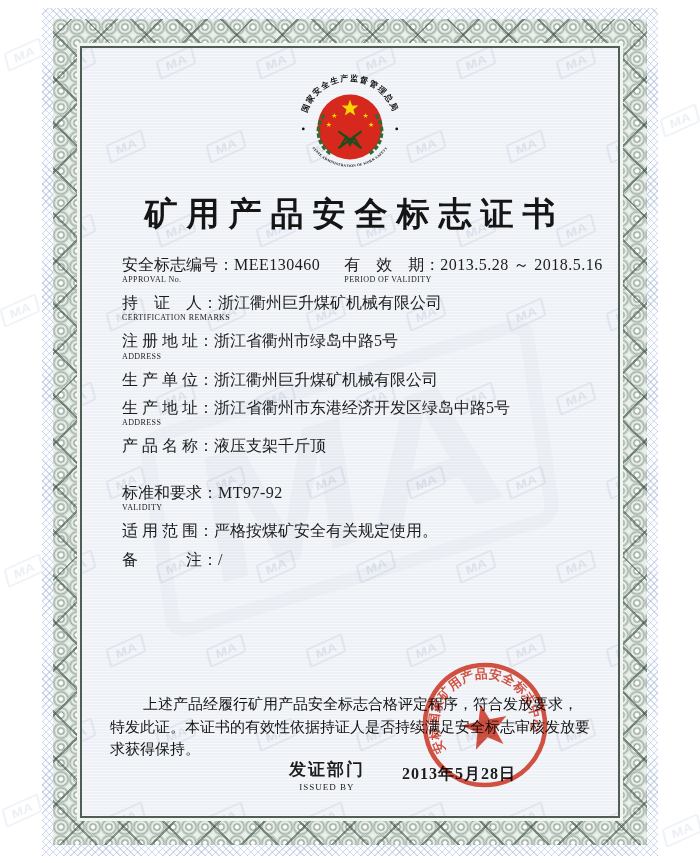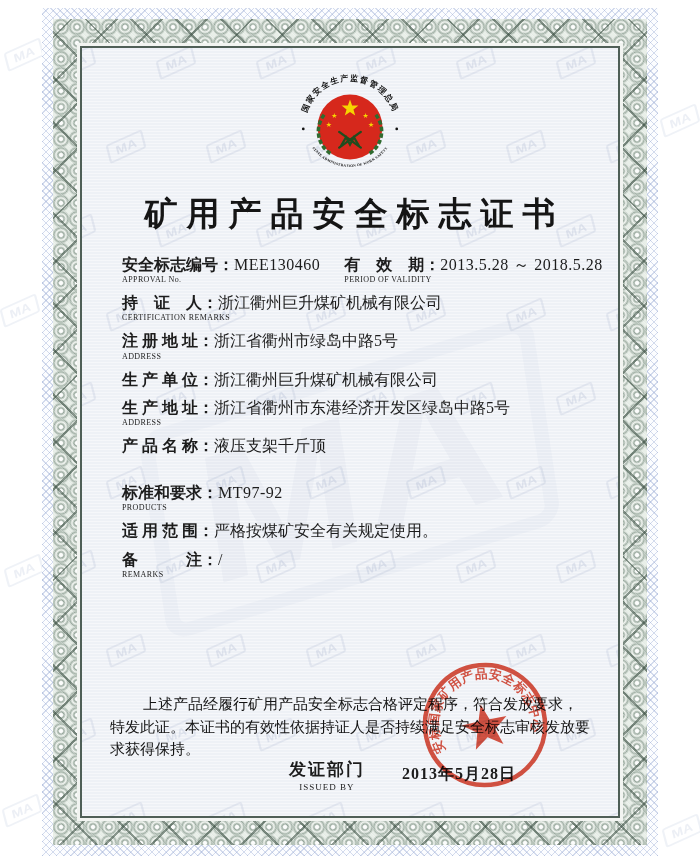--- a/index.html
+++ b/index.html
@@ -76,21 +76,21 @@
   }
   .subtitle{
     margin-top:3px;text-align:center;font-size:15px;font-weight:bold;
     letter-spacing:.2px;color:#1a1a1a;
   }
 
   .fields{margin:18px 34px 0 40px}
   .frow{display:flex;gap:24px}
   .f{margin-bottom:9px}
   .fline{font-size:16px;line-height:1.2;white-space:nowrap}
-  .flabel{font-weight:bold}
+  .flabel{font-weight:normal}
   .num{letter-spacing:.5px;font-weight:normal}
   .fen{font-size:8px;letter-spacing:.4px;margin-top:1px;color:#222}
   .gap-lg{margin-top:28px}
 
   .stmt{
     position:absolute;z-index:2;top:630px;left:28px;right:26px;
     font-size:15px;line-height:1.5;text-indent:2.2em;color:#141414;
   }
   .issuer{position:absolute;z-index:2;left:185px;top:710px;width:120px;text-align:center}
   .issuer-cn{font-size:17px;letter-spacing:2px;font-weight:bold}
@@ -211,21 +211,21 @@
 
         <h1 class="title">矿用产品安全标志证书</h1>
 
         <div class="fields">
           <div class="frow">
             <div class="f">
               <div class="fline"><span class="flabel">安全标志编号：</span><span class="fval num">MEE130460</span></div>
               <div class="fen">APPROVAL No.</div>
             </div>
             <div class="f">
-              <div class="fline"><span class="flabel">有　效　期：</span><span class="fval num">2013.5.28 ～ 2018.5.28</span></div>
+              <div class="fline"><span class="flabel">有　效　期：</span><span class="fval num">2013.5.28 ～ 2018.5.16</span></div>
               <div class="fen">PERIOD OF VALIDITY</div>
             </div>
           </div>
 
           <div class="f">
             <div class="fline"><span class="flabel">持　证　人：</span><span class="fval">浙江衢州巨升煤矿机械有限公司</span></div>
             <div class="fen">CERTIFICATION REMARKS</div>
           </div>
 
           <div class="f">
@@ -242,30 +242,29 @@
             <div class="fen">ADDRESS</div>
           </div>
 
           <div class="f">
             <div class="fline"><span class="flabel">产 品 名 称：</span><span class="fval">液压支架千斤顶</span></div>
           </div>
 
 
           <div class="f gap-lg">
             <div class="fline"><span class="flabel">标准和要求：</span><span class="fval num">MT97-92</span></div>
-            <div class="fen">PRODUCTS</div>
+            <div class="fen">VALIDITY</div>
           </div>
 
           <div class="f">
             <div class="fline"><span class="flabel">适 用 范 围：</span><span class="fval">严格按煤矿安全有关规定使用。</span></div>
           </div>
 
           <div class="f">
             <div class="fline"><span class="flabel">备　　　注：</span><span class="fval">/</span></div>
-            <div class="fen">REMARKS</div>
           </div>
         </div>
       </div>
 
       <p class="stmt">上述产品经履行矿用产品安全标志合格评定程序，符合发放要求，特发此证。本证书的有效性依据持证人是否持续满足安全标志审核发放要求获得保持。</p>
 
       <div class="issuer">
         <div class="issuer-cn">发证部门</div>
         <div class="issuer-en">ISSUED BY</div>
       </div>

